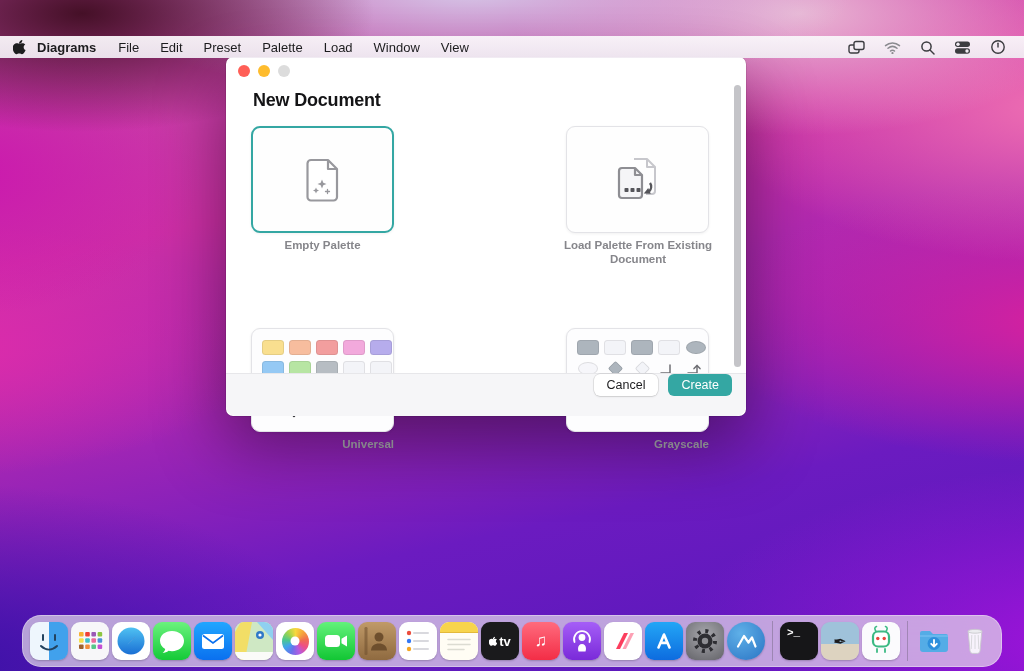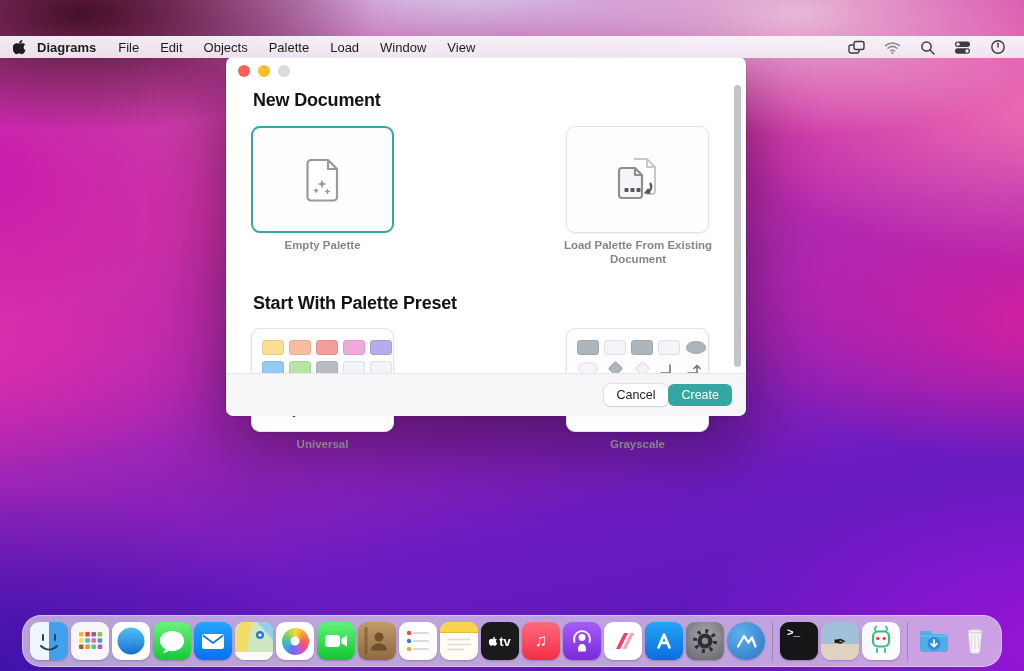--- a/index.html
+++ b/index.html
@@ -70,38 +70,38 @@
   .label-1{left:25px;width:143px;}
   .label-2{left:327px;width:170px;}
 
   .preset-card{
     position:absolute;top:271px;width:143px;height:104px;background:#fdfdfe;
     border:1px solid #e3e3e7;border-radius:9px;box-sizing:border-box;
     box-shadow:0 1px 3px rgba(0,0,0,.08);cursor:pointer;overflow:hidden;
   }
   .preset-1{left:25px;} .preset-2{left:340px;}
   .preset-label{
-    position:absolute;top:381px;text-align:center;color:#86868b;
+    position:absolute;top:381px;text-align:right;color:#86868b;
     font-size:11.5px;font-weight:600;
   }
   .plabel-1{left:25px;width:143px;}
   .plabel-2{left:340px;width:143px;}
 
   .swatch-grid{display:grid;grid-template-columns:repeat(5,22px);gap:6px 5px;padding:11px 10px;}
   .sw-cell{width:22px;height:15px;display:flex;align-items:center;justify-content:center;}
   .sw-rect{width:22px;height:15px;border-radius:3.5px;border:1px solid rgba(0,0,0,.08);box-sizing:border-box;}
   .sw-ell{width:20px;height:13px;border-radius:50%;border:1px solid rgba(0,0,0,.1);box-sizing:border-box;}
   .sw-diamond{width:11px;height:11px;transform:rotate(45deg);border:1px solid rgba(0,0,0,.1);border-radius:2px;box-sizing:border-box;}
 
   .scrollbar{position:absolute;right:5px;top:28px;width:7px;height:282px;border-radius:4px;background:#c4c4c8;}
 
   .bottom-bar{
     position:absolute;left:0;right:0;bottom:0;height:43px;background:#f6f6f8;
     border-top:1px solid #e7e7ea;border-radius:0 0 10px 10px;
-    display:flex;align-items:center;justify-content:flex-end;padding-right:14px;box-sizing:border-box;padding-left:27px;
+    display:flex;align-items:flex-start;justify-content:flex-end;gap:10px;padding-right:14px;box-sizing:border-box;padding-left:27px;
   }
   .btn{
     height:22px;padding:0 13px;border:none;border-radius:6px;font-size:12.5px;
     font-family:inherit;display:flex;align-items:center;cursor:pointer;
   }
   .btn.cancel{background:#ffffff;color:#1d1d1f;box-shadow:0 0 0 .5px rgba(0,0,0,.14), 0 1px 2px rgba(0,0,0,.10);}
   .btn.create{background:var(--accent);color:#fff;font-weight:400;}
 
   
   .dock{
@@ -136,21 +136,21 @@
   <span class="apple">
     <svg width="14" height="15" viewBox="0 0 14 15">
       <path fill="#1d1d1f" d="M9.3 0c.1 1-.3 2-.9 2.7-.6.7-1.5 1.2-2.4 1.1-.1-1 .4-2 1-2.6C7.6.5 8.5.1 9.3 0z"></path>
       <path fill="#1d1d1f" d="M12.6 10.1c-.3.8-.5 1.2-1 1.9-.6 1-1.5 2.2-2.7 2.2-1 0-1.3-.7-2.7-.7-1.4 0-1.7.7-2.7.7-1.1 0-2-1.1-2.7-2.1C-.6 9.5-.8 6.2 1 4.5c.8-.8 1.9-1.3 3-1.3 1.1 0 1.8.7 2.7.7.9 0 1.5-.7 2.8-.7 1 0 2 .5 2.8 1.3-2.4 1.3-2 4.8.3 5.6z"></path>
     </svg>
   </span>
   <span class="appname">Diagrams</span>
   <span class="menus">
       <span class="menu-item">File</span>
       <span class="menu-item">Edit</span>
-      <span class="menu-item">Objects</span>
+      <span class="menu-item">Preset</span>
       <span class="menu-item">Palette</span>
       <span class="menu-item">Load</span>
       <span class="menu-item">Window</span>
       <span class="menu-item">View</span>
     </span>
   <span class="status">
       <span>
         <svg width="17" height="15" viewBox="0 0 17 15">
           <rect x="1" y="5" width="10" height="8" rx="2" fill="none" stroke="#3c3c40" stroke-width="1.4"></rect>
           <rect x="6" y="1.5" width="10" height="8" rx="2" fill="#f2ecf3" stroke="#3c3c40" stroke-width="1.4"></rect>
@@ -214,21 +214,20 @@
       <rect x="17.5" y="33" width="4" height="4" rx=".8" fill="#55555a"></rect>
       <rect x="23.5" y="33" width="4" height="4" rx=".8" fill="#55555a"></rect>
       <path d="M37 28 a6.5 6.5 0 0 1 -1 8.5" fill="none" stroke="#55555a" stroke-width="2.4"></path>
       <path d="M37.8 38.8 l-7 -.4 4.4 -5.4 z" fill="#55555a"></path>
     </svg>
   </div>
 
   <div class="card-label label-1">Empty Palette</div>
   <div class="card-label label-2">Load Palette From Existing Document</div>
 
-  <div class="section-title">Start With Palette Preset</div>
 
   <div class="preset-card preset-1">
     <div class="swatch-grid">
         <div class="sw-cell">
           <div class="sw-rect" style="background: rgb(249, 223, 143);"></div>
         </div>
         <div class="sw-cell">
           <div class="sw-rect" style="background: rgb(247, 189, 158);"></div>
         </div>
         <div class="sw-cell">

